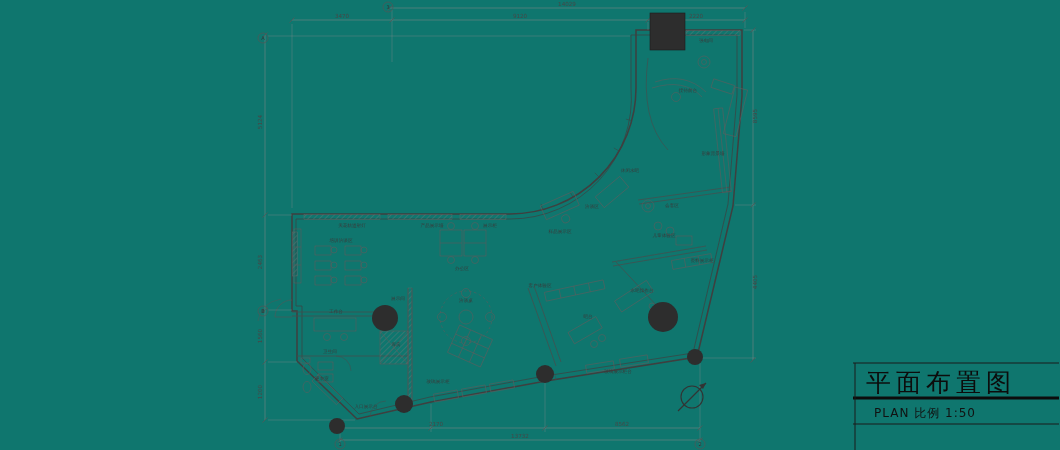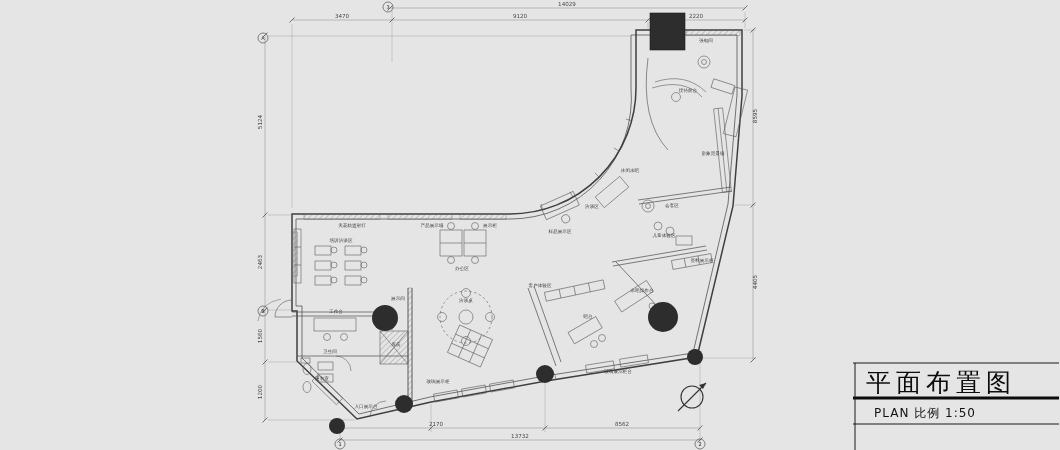--- a/index.html
+++ b/index.html
@@ -1,17 +1,17 @@
 <!DOCTYPE html>
 <html><head>
 <meta charset="utf-8">
 <style>
   *{box-sizing:border-box}
   html,body{margin:0;padding:0;background:#ffffff;font-family:"DejaVu Sans",sans-serif}
-  .sheet{position:relative;width:1060px;height:450px;background:#e5e5e5;overflow:hidden}
+  .sheet{position:relative;width:1060px;height:450px;background:#0f766e;overflow:hidden}
   svg{display:block}
   .room-label{font-family:"DejaVu Sans",sans-serif;font-size:4.6px;fill:#3a3a3a}
   .dim-label{font-family:"DejaVu Sans",sans-serif;font-size:5.6px;fill:#474747}
   .bubble-label{font-family:"DejaVu Sans",sans-serif;font-size:5px;fill:#333}
   .sheet-title{font-family:"DejaVu Sans",sans-serif;font-size:25px;letter-spacing:5px;fill:#0c0c0c;font-weight:500}
   .sheet-subtitle{font-family:"DejaVu Sans",sans-serif;font-size:12px;letter-spacing:1px;fill:#111}
 </style>
 </head>
 <body>
 

